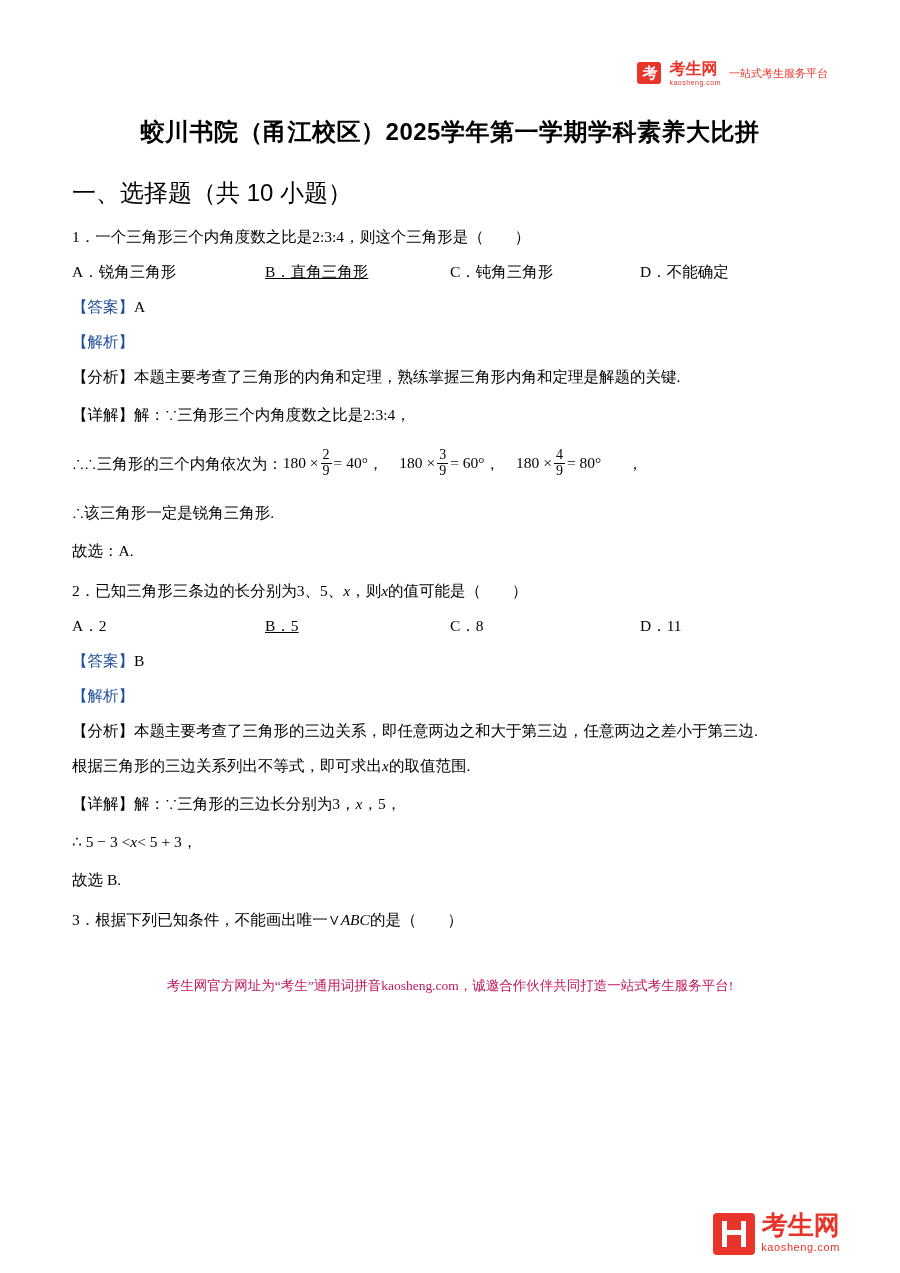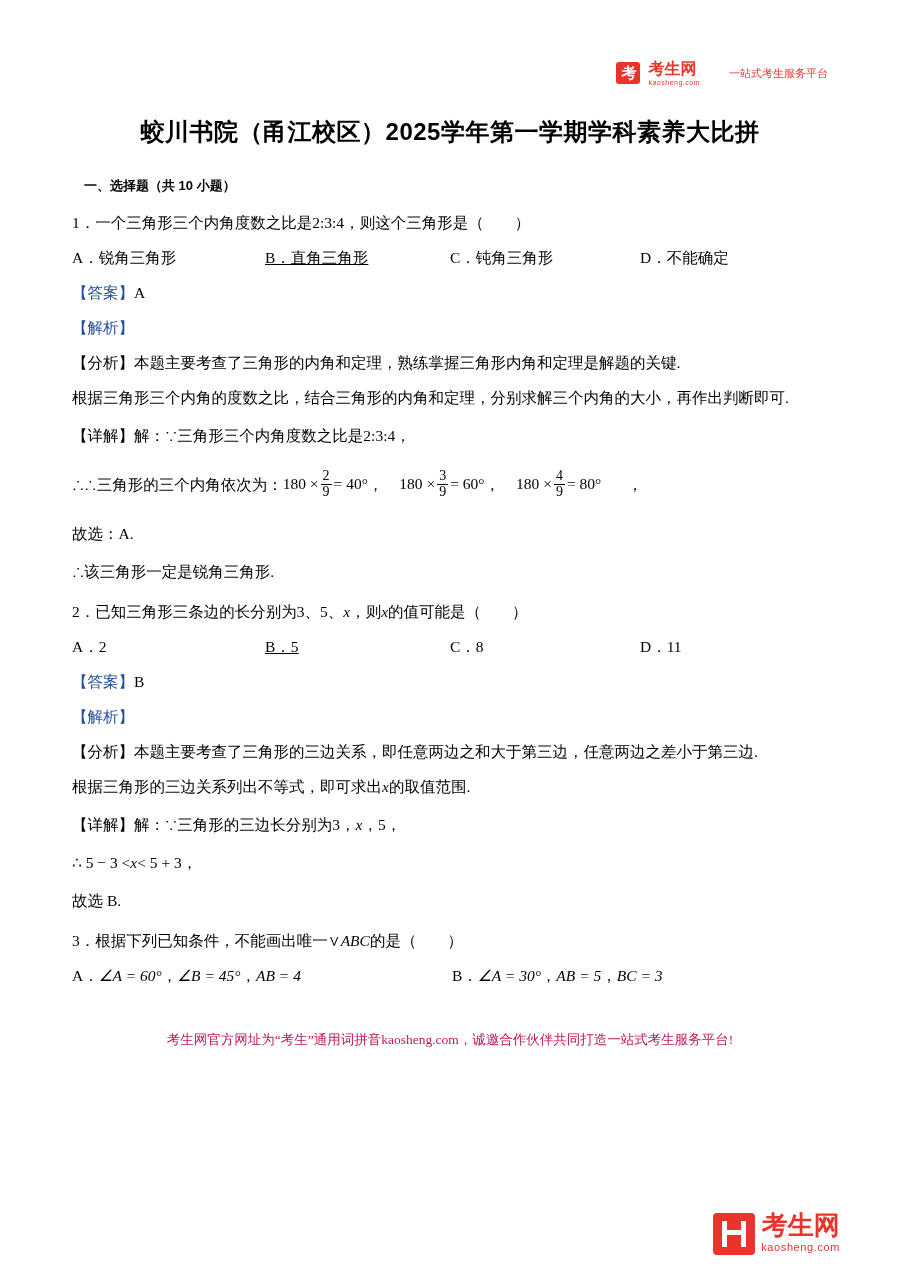--- a/index.html
+++ b/index.html
@@ -68,40 +68,40 @@
     font-family: "Liberation Sans", sans-serif;
     font-size: 7px;
     color: #e8342a;
     letter-spacing: 0.5px;
     margin-top: 2px;
   }
   .logo-slogan {
     font-family: "Liberation Sans", sans-serif;
     font-size: 11px;
     color: #e8342a;
-    margin-left: 21px;
+    margin-left: 0;
   }
 
   
   h1.doc-title {
     font-family: "Liberation Sans", sans-serif;
     font-size: 24px;
     font-weight: bold;
     text-align: center;
     margin: 26px 0 0 0;
     letter-spacing: 0.5px;
     line-height: 1.3;
   }
 
   
   .section-heading {
     font-family: "Liberation Sans", sans-serif;
-    font-size: 13px;
-    font-weight: bold;
-    margin: 30px 0 6px 12px;
+    font-size: 24px;
+    font-weight: normal;
+    margin: 30px 0 6px 0;
   }
 
   
   p.line {
     font-size: 15.5px;
     line-height: 1.55;
     margin: 14px 0;
   }
   p.tight {
     margin: 11px 0;
@@ -266,21 +266,20 @@
   </p>
 
   <p class="line tight">
     <span class="tag">【解析】</span>
   </p>
 
   <p class="line tight">
     <span>【分析】</span><span>本题主要考查了三角形的内角和定理，熟练掌握三角形内角和定理是解题的关键.</span>
   </p>
 
-  <p class="line tight">根据三角形三个内角的度数之比，结合三角形的内角和定理，分别求解三个内角的大小，再作出判断即可.</p>
 
   <p class="line">
     <span>【详解】</span><span>解：∵三角形三个内角度数之比是</span><span class="mn">2:3:4</span><span>，</span>
   </p>
 
   <div class="indent-calc">
     <span>∴∴三角形的三个内角依次为：</span>
     <span class="exp">
       <span class="mn">180 ×</span><span class="frac">
           <span class="num">2</span>
@@ -300,22 +299,22 @@
     <span class="exp">
       <span class="mn">180 ×</span><span class="frac">
           <span class="num">4</span>
           <span class="den">9</span>
         </span><span class="mn">= 80°</span>
     </span>
     <span class="gap-lg"></span>
     <span>，</span>
   </div>
 
+  <p class="line">∴该三角形一定是锐角三角形.</p>
   <p class="line tight">故选：A.</p>
-  <p class="line">∴该三角形一定是锐角三角形.</p>
 
   <p class="q-line">
     <span>2．已知三角形三条边的长分别为</span><span class="mn">3、5、</span><span class="mi">x</span><span>，则</span><span class="mi">x</span><span>的值可能是（　　）</span>
   </p>
 
   <div class="opts">
     <span class="opt opt-w1">A．2</span>
     <span class="opt opt-w2">B．5</span>
     <span class="opt opt-w3">C．8</span>
     <span class="opt">D．11</span>
@@ -345,28 +344,20 @@
     <span class="mn">∴ 5 − 3 &lt;</span><span class="mi">x</span><span class="mn">&lt; 5 + 3，</span>
   </p>
 
 
   <p class="line">故选 B.</p>
 
   <p class="q-line">
     <span>3．根据下列已知条件，不能画出唯一</span><span class="mn">∨</span><span class="mi">ABC</span><span>的是（　　）</span>
   </p>
 
-  <div class="opts">
-    <span class="opt" style="width:380px">
-      <span>A．</span><span class="mi">∠A = 60°</span><span>，</span><span class="mi">∠B = 45°</span><span>，</span><span class="mi">AB = 4</span>
-    </span>
-    <span class="opt">
-      <span>B．</span><span class="mi">∠A = 30°</span><span>，</span><span class="mi">AB = 5</span><span>，</span><span class="mi">BC = 3</span>
-    </span>
-  </div>
 
   <div class="footer-note">考生网官方网址为“考生”通用词拼音kaosheng.com，诚邀合作伙伴共同打造一站式考生服务平台!</div>
 
   <div class="footer-logo">
     <span class="mark">
         <span class="stem"></span>
       </span>
     <span class="footer-txt-block">
       <span class="footer-txt-cn">考生网</span>
       <span class="footer-txt-en">kaosheng.com</span>

